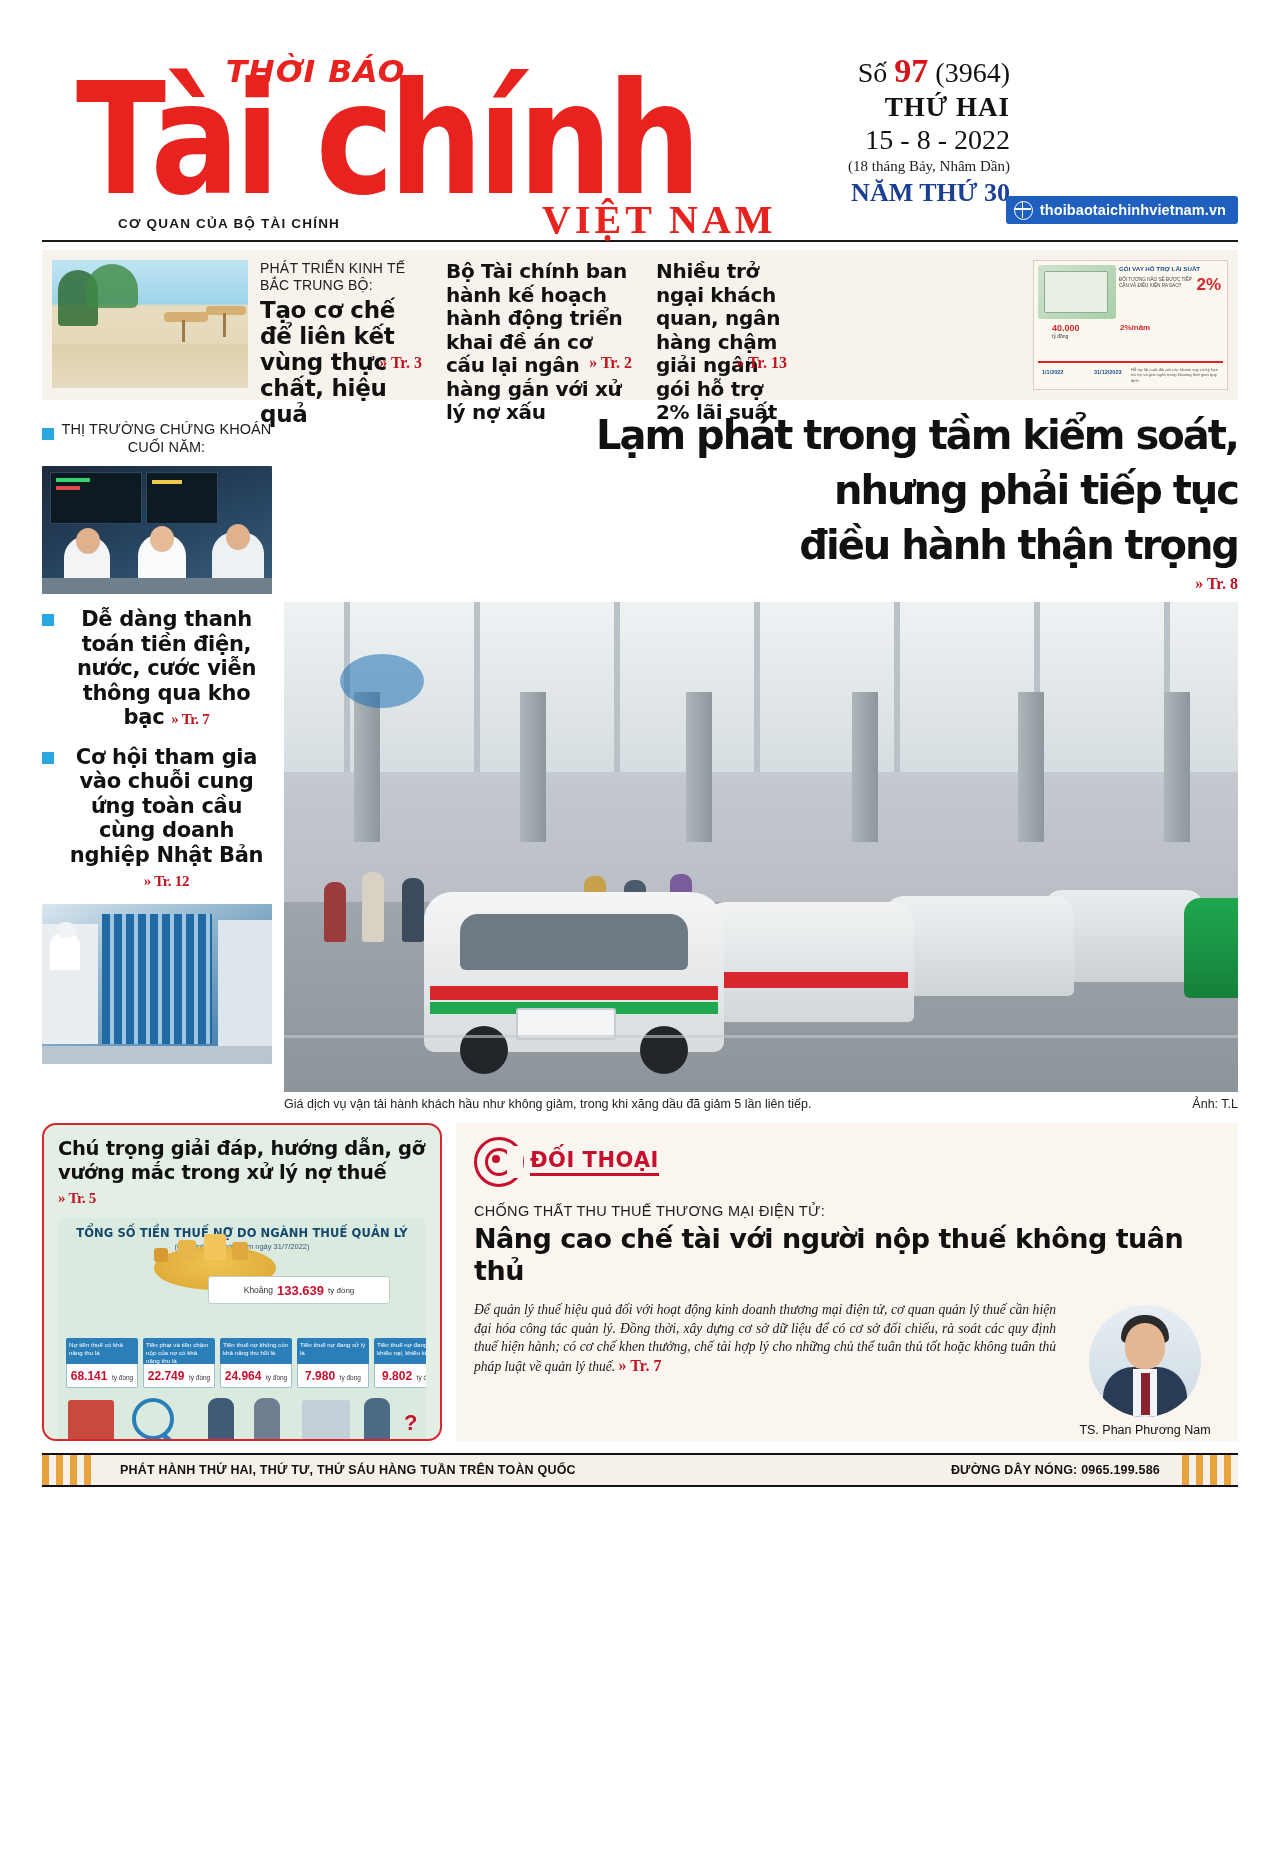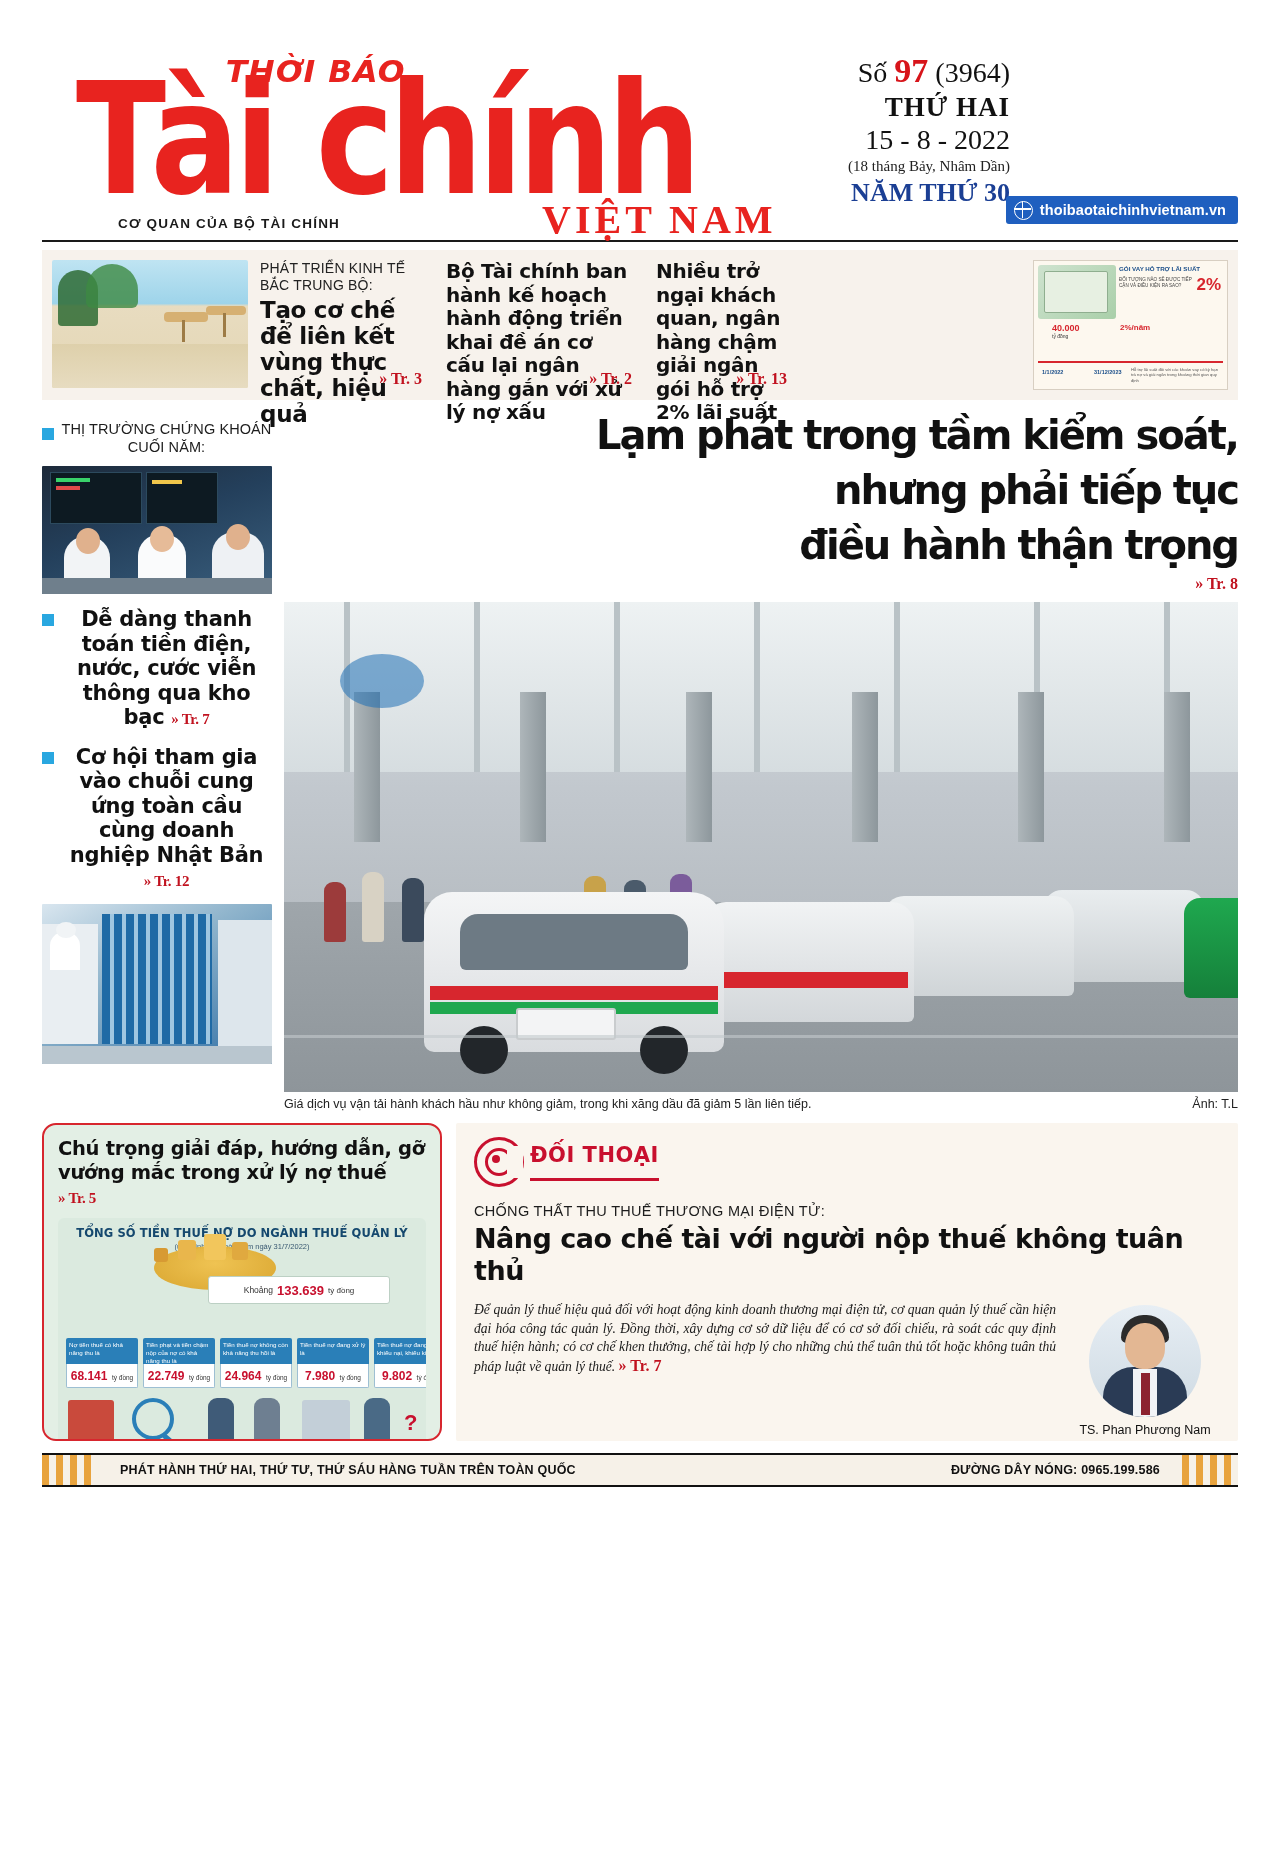--- a/index.html
+++ b/index.html
@@ -59,21 +59,21 @@
   }
   .web-bar .globe:before{content:"";position:absolute;left:7px;top:-1px;width:1.6px;height:17px;background:#fff;}
   .web-bar .globe:after{content:"";position:absolute;left:-1px;top:6.5px;width:17px;height:1.6px;background:#fff;}
   .web-bar span{font-size:14.5px;font-weight:bold;letter-spacing:.1px;}
 
   .rule{height:2px;background:#1a1a1a;margin:0 42px;}
 
   
   .topstrip{
     margin:0 42px; background:#f7f2ec; display:flex; align-items:stretch;
-    padding:10px 10px 12px 10px; box-sizing:border-box; height:150px;
+    padding:10px 10px 28px 10px; box-sizing:border-box; height:150px;
   }
   .ts-photo{
     width:196px;height:128px;flex:none;border-radius:2px;overflow:hidden;position:relative;
     background:linear-gradient(#bfe4f2 0%,#9ed4ea 34%,#e8dcc0 36%,#e3d6b4 100%);
   }
   .ts-col{padding:0 12px;box-sizing:border-box;position:relative;}
   .ts-eyebrow{font-size:14px;line-height:17px;letter-spacing:.2px;color:#222;}
   .ts-head{
     font-family:"DejaVu Sans",sans-serif;font-weight:bold;color:#111;
     font-size:23px;line-height:26px;letter-spacing:-.3px;margin-top:3px;
@@ -186,21 +186,21 @@
   .dt-logo:before{
     content:"";position:absolute;left:8px;top:8px;width:22px;height:22px;border-radius:50%;
     border:3px solid #c8102e;
   }
   .dt-logo:after{
     content:"";position:absolute;left:15px;top:15px;width:8px;height:8px;border-radius:50%;background:#c8102e;
   }
   .dt-mask{position:absolute;right:-2px;top:6px;width:16px;height:32px;background:#faf5ee;}
   .dt-word{
     font-family:"DejaVu Sans",sans-serif;font-weight:bold;font-size:21px;color:#c8102e;letter-spacing:.5px;
-    border-bottom:3px solid #c8102e;padding-bottom:11px;
+    border-bottom:3px solid #c8102e;padding-bottom:1px;
   }
   .dt-eyebrow{font-size:14.5px;letter-spacing:.3px;color:#1d1d1d;margin-top:16px;}
   .dt-head{
     font-family:"DejaVu Sans",sans-serif;font-weight:bold;font-size:27px;line-height:32px;
     letter-spacing:-.5px;color:#111;margin-top:4px;
   }
   .dt-body{display:flex;gap:14px;margin-top:14px;}
   .dt-text{
     font-family:"Liberation Serif",serif;font-style:italic;font-size:13.6px;line-height:18.5px;
     color:#1a1a1a;text-align:justify;flex:1;

